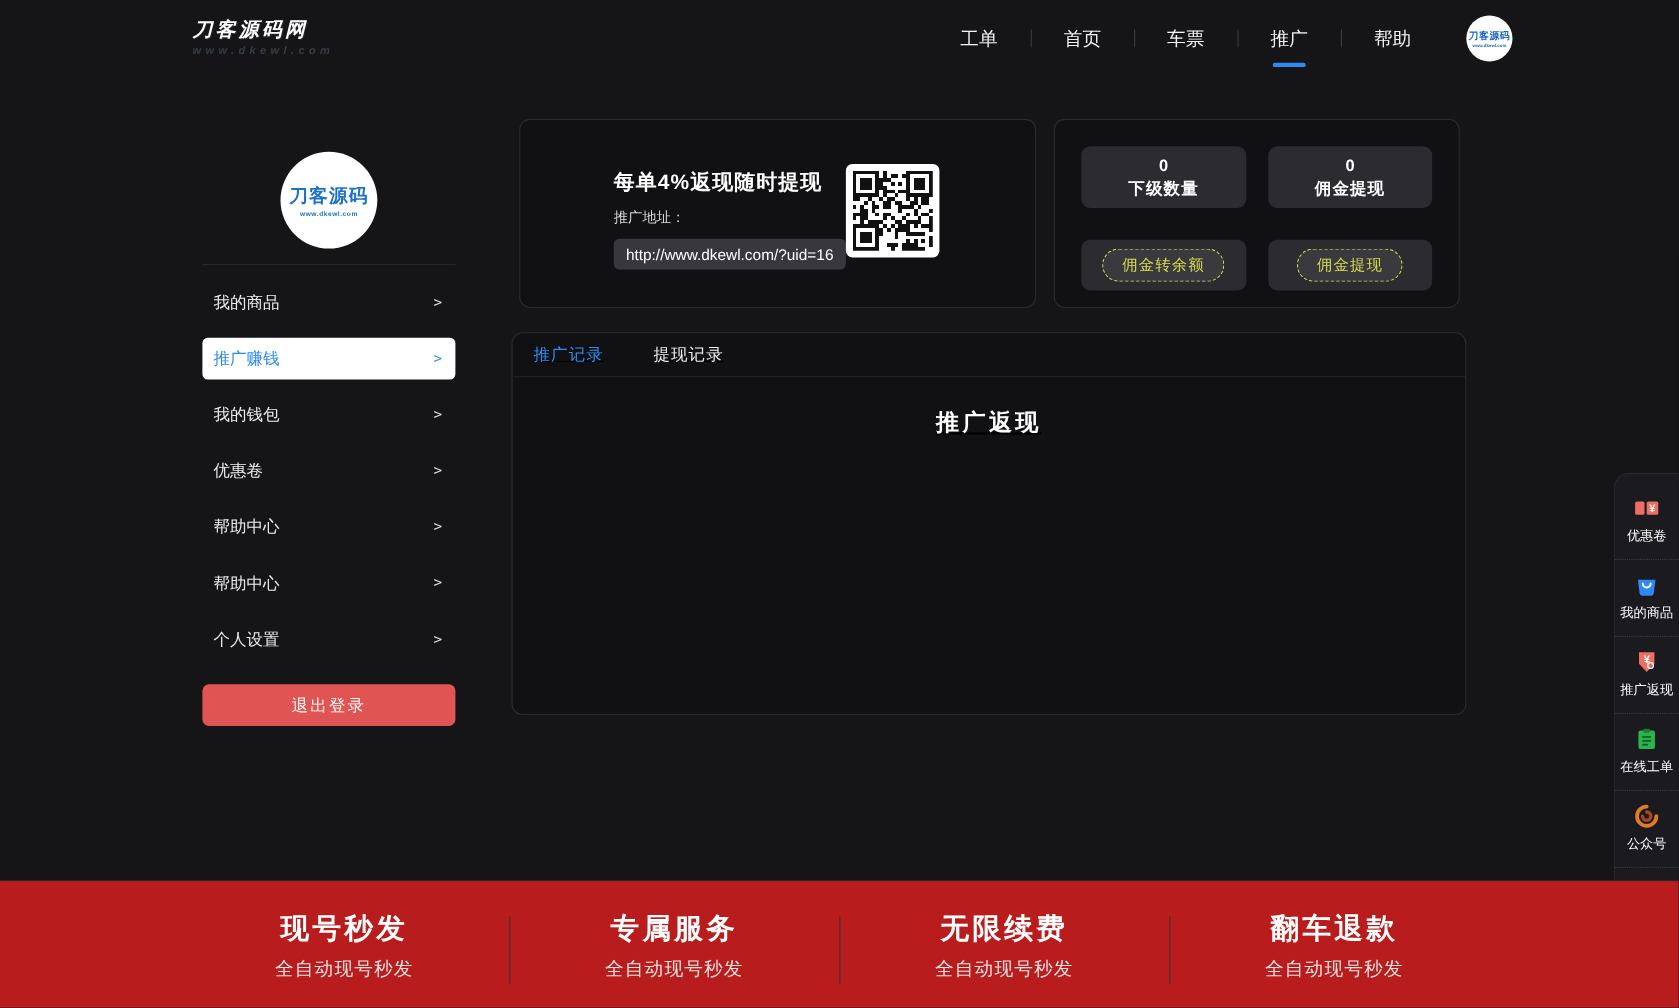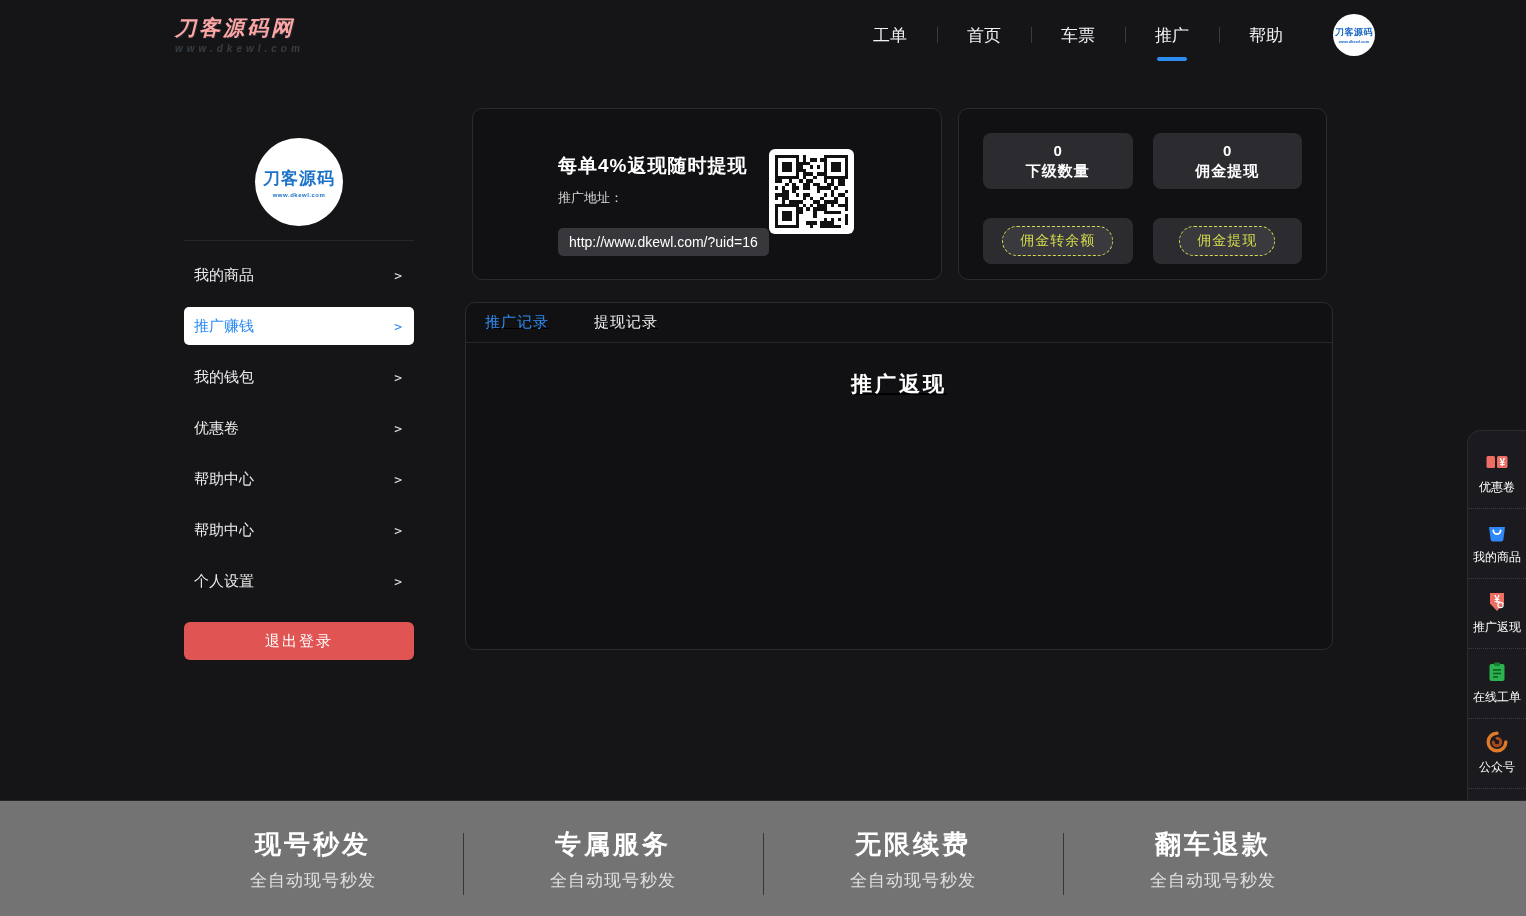--- a/index.html
+++ b/index.html
@@ -13,21 +13,21 @@
   body{
     width:1526px;height:916px;position:relative;overflow:hidden;
     background:#151518;
     font-family:"Liberation Sans","DejaVu Sans",sans-serif;
   }
   
   .header{position:absolute;top:0;left:0;right:0;height:70px;
     display:flex;align-items:center;justify-content:space-between;
     padding:0 151px 0 175px;}
   .brand{line-height:1.1;cursor:pointer;}
-  .brand-title{font-size:21px;font-weight:bold;font-style:italic;color:#fca5a5;
+  .brand-title{font-size:18px;font-weight:bold;font-style:italic;color:#ffffff;
     letter-spacing:3px;text-shadow:1px 1px 0 #22252a;}
   .brand-sub{font-size:10px;font-weight:bold;font-style:italic;color:#383d44;
     letter-spacing:4px;margin-top:3px;}
   .nav{display:flex;align-items:center;list-style:none;margin:0;padding:0;}
   .nav-item{position:relative;height:70px;display:flex;align-items:center;
     padding:0 30px;font-size:17px;color:#f2f2f2;cursor:pointer;}
   .nav-item + .nav-item::before{content:"";position:absolute;left:0;top:50%;
     transform:translateY(-50%);width:1px;height:16px;background:#3a3b40;}
   .nav-item.active::after{content:"";position:absolute;left:50%;bottom:9px;
     transform:translateX(-50%);width:30px;height:4px;border-radius:2px;
@@ -54,21 +54,21 @@
   .logout-btn{display:block;width:100%;height:38px;margin-top:22px;
     background:var(--logout-red);border:none;border-radius:6px;color:#fff;
     font-size:15px;letter-spacing:2px;cursor:pointer;font-family:inherit;}
   
   .main{position:absolute;left:465px;top:108px;width:868px;}
   .cards-row{display:flex;gap:16px;margin-left:7px;}
   .card{background:#111114;border:1px solid #2b2b2f;border-radius:10px;}
   .promo-card{width:470px;height:172px;position:relative;padding:44px 0 0 85px;}
   .promo-title{font-size:19px;font-weight:bold;color:#fff;letter-spacing:1px;}
   .promo-label{font-size:13px;color:#d8d8d8;margin-top:10px;}
-  .promo-url{display:inline-block;margin-top:21px;background:#38383c;border-radius:5px;
+  .promo-url{display:inline-block;margin-top:10px;background:#38383c;border-radius:5px;
     padding:6px 11px;font-size:14px;color:#fff;cursor:text;}
   .qr-box{position:absolute;top:40px;right:87px;width:85px;height:85px;background:#fff;
     border-radius:6px;display:flex;align-items:center;justify-content:center;}
   .qr-box svg{width:73px;height:73px;}
   .stats-card{width:369px;height:172px;padding:24px 24px 0;display:grid;
     grid-template-columns:1fr 1fr;gap:13px 20px;}
   .stat-box{background:#2c2c30;border-radius:8px;height:56px;display:flex;
     flex-direction:column;align-items:center;justify-content:center;color:#fff;}
   .stat-value{font-size:15px;font-weight:bold;}
   .stat-label{font-size:15px;font-weight:bold;margin-top:3px;letter-spacing:1px;}
@@ -86,21 +86,21 @@
     color:#fff;letter-spacing:3px;}
   
   .quickbar{position:absolute;right:0;top:430px;width:59px;margin:0;
     background:#1b1b1f;border:1px solid #2a2a2e;border-right:none;
     border-radius:14px 0 0 14px;padding:8px 0 10px;list-style:none;}
   .qb-item{padding:11px 0 12px;text-align:center;cursor:pointer;}
   .qb-item + .qb-item{border-top:1px dotted #3c3c40;}
   .qb-icon{display:block;margin:0 auto;width:24px;height:24px;}
   .qb-label{display:block;margin-top:5px;font-size:12px;color:#fff;}
   
-  .footer{position:absolute;left:0;right:0;bottom:0;height:116px;background:#737373;
+  .footer{position:absolute;left:0;right:0;bottom:0;height:116px;background:#b91c1c;
     border-top:1px solid #26262a;}
   .footer-inner{width:1200px;margin:0 auto;display:flex;padding-top:26px;}
   .f-col{flex:1;text-align:center;position:relative;}
   .f-col + .f-col::before{content:"";position:absolute;left:0;top:6px;width:1px;
     height:62px;background:#35353a;}
   .f-title{font-size:26px;font-weight:bold;color:#fff;letter-spacing:3px;}
   .f-sub{font-size:17px;color:#e2e2e2;margin-top:7px;letter-spacing:1px;}
 </style>
 </head>
 <body>

